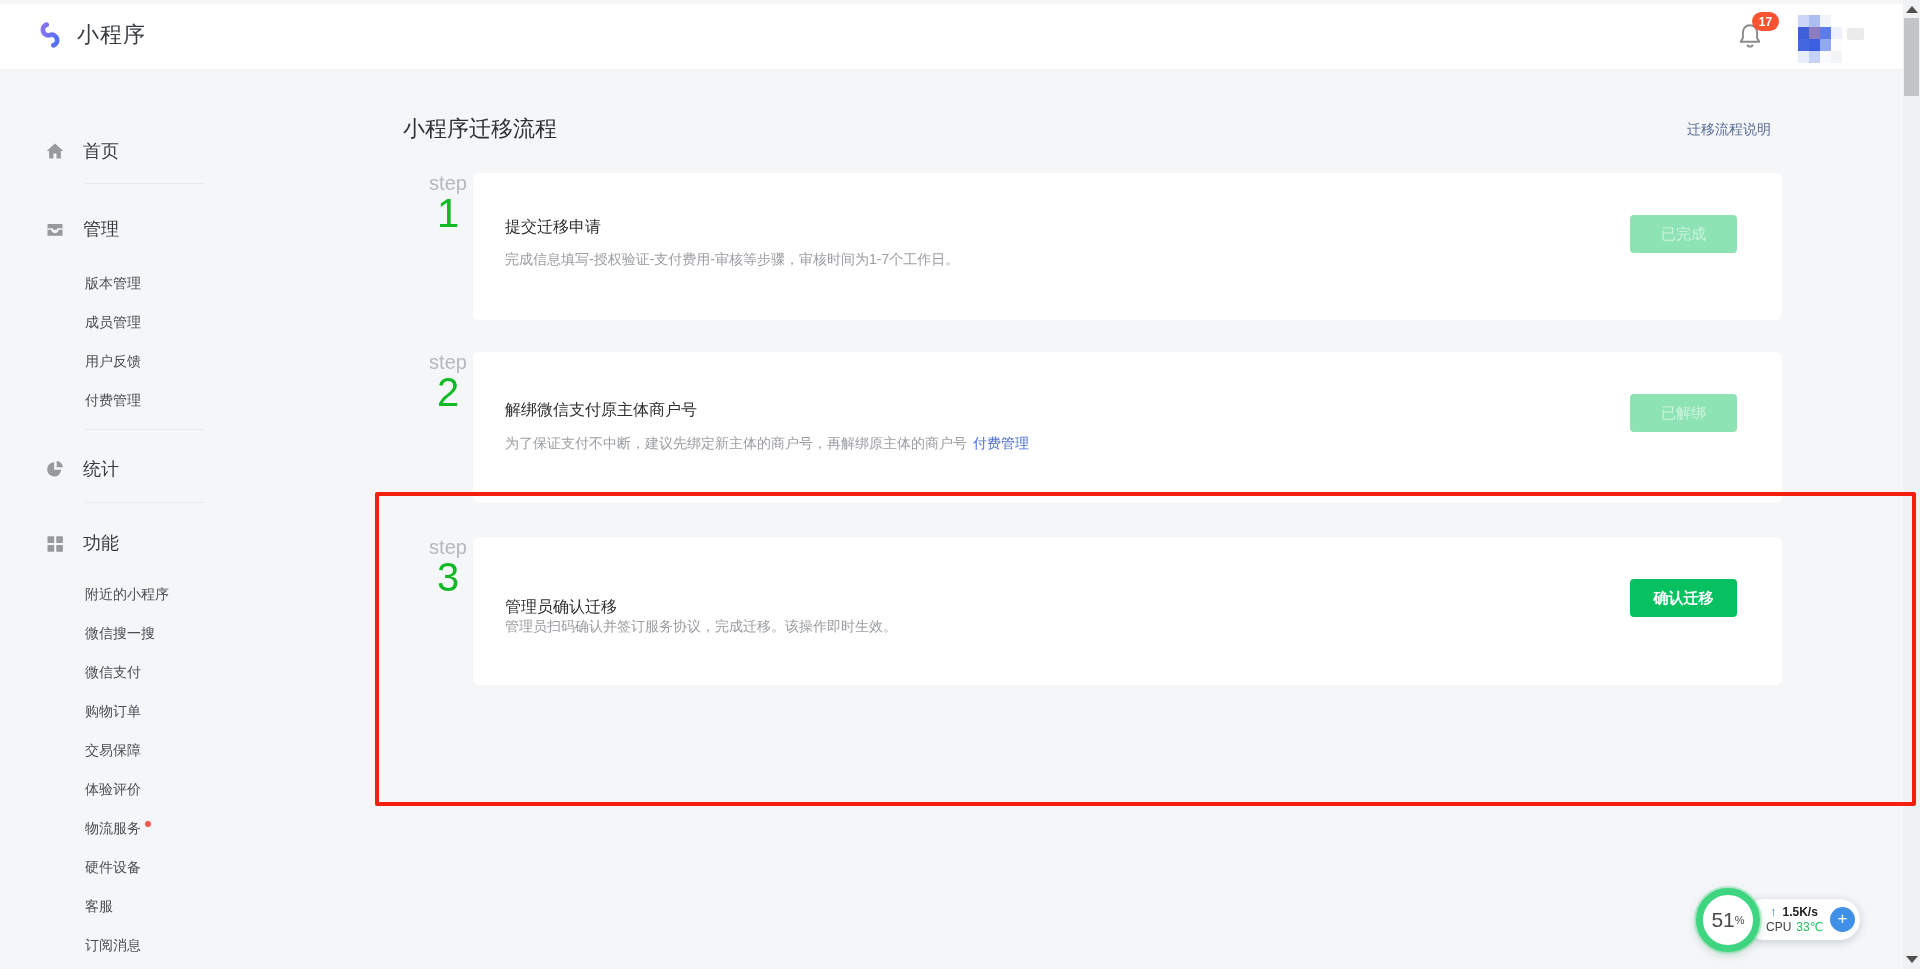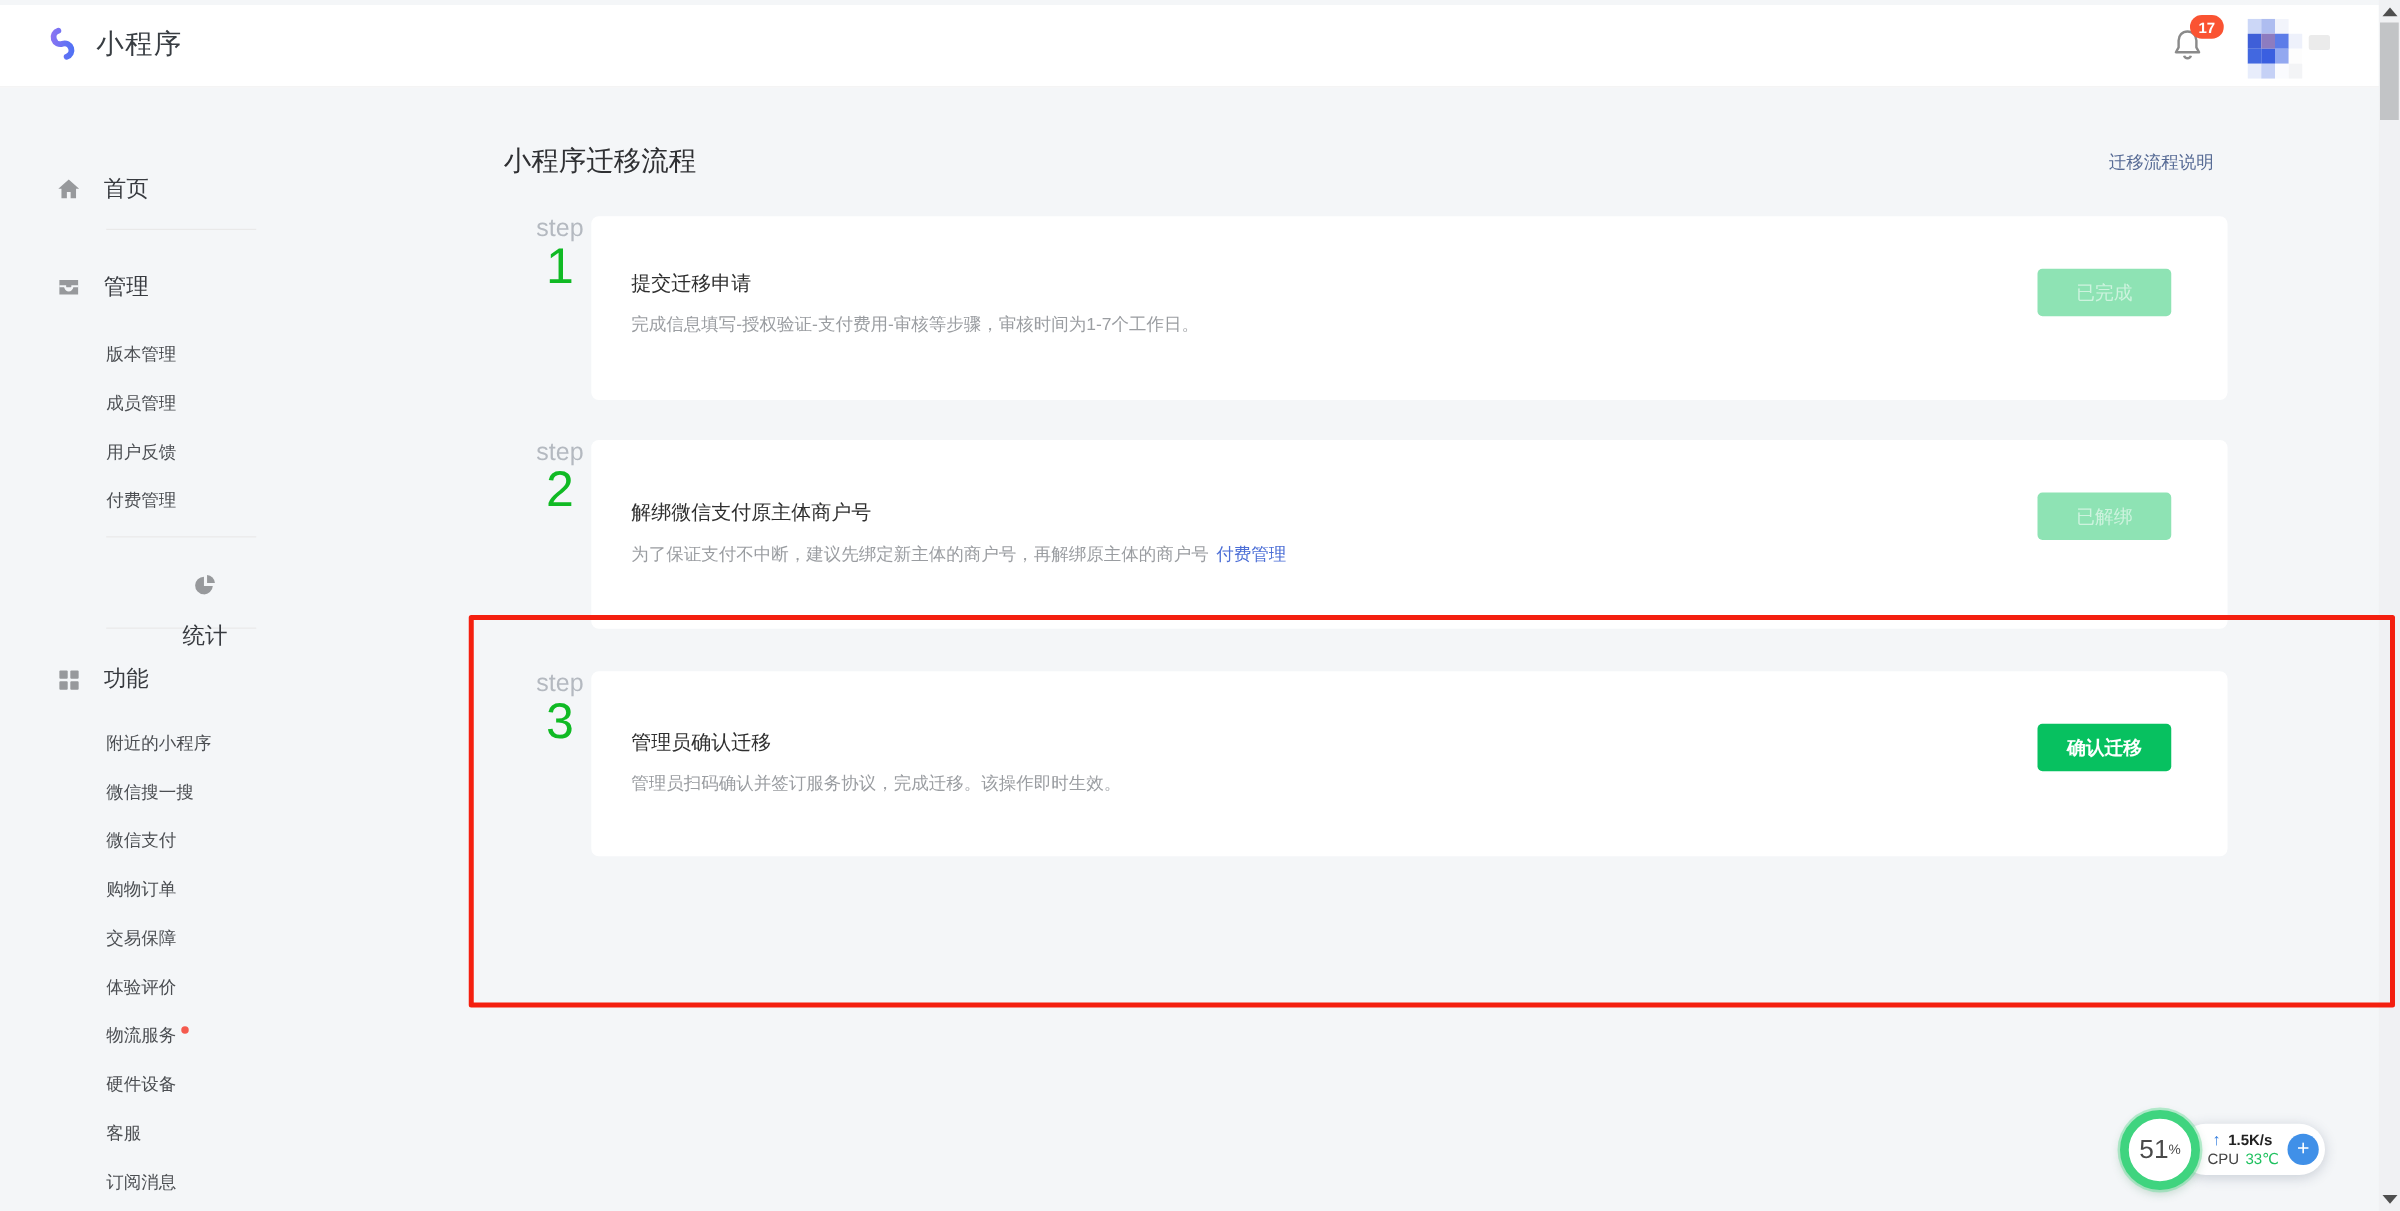--- a/index.html
+++ b/index.html
@@ -25,21 +25,21 @@
   .gray-chip{position:absolute;left:1847px;top:24px;width:17px;height:12px;background:#ebebeb;border-radius:2px;}
 
   
   .sidebar{position:absolute;left:0;top:66px;width:283px;height:903px;padding-top:74px;}
   .cat-row{display:flex;align-items:center;gap:18px;padding-left:45px;height:22px;cursor:pointer;}
   .cat-label{font-size:18px;color:#383b40;}
   .cat-icon{width:20px;height:20px;flex:0 0 20px;}
   .side-divider{height:1px;background:#e9e9e9;margin:21px 0 0 85px;width:120px;}
   .sub-item{padding-left:85px;height:22px;margin-top:17px;font-size:14px;color:#4b4e52;display:flex;align-items:center;cursor:pointer;position:relative;}
   .red-dot{width:6px;height:6px;border-radius:50%;background:#f55a4e;margin:-10px 0 0 4px;}
-  .mt28{margin-top:28px;flex-direction:column;} .mt29{margin-top:29px;} .mt33{margin-top:33px;} .mt34{margin-top:34px;} .mt30{margin-top:30px;}
+  .mt28{margin-top:28px;} .mt29{margin-top:29px;} .mt33{margin-top:33px;} .mt34{margin-top:34px;} .mt30{margin-top:30px;}
 
   
   .page-title{position:absolute;left:403px;top:114px;font-size:22px;color:#2f3033;}
   .help-link{position:absolute;left:1687px;top:121px;font-size:14px;color:var(--link_gray_blue);cursor:pointer;}
   .step-label{position:absolute;left:423px;width:50px;text-align:center;}
   .step-word{font-size:20px;color:#b4b9c0;line-height:20px;}
   .step-num{font-size:40px;color:var(--step_green);line-height:40px;}
   .card{position:absolute;left:473px;width:1309px;background:#fff;border-radius:6px;}
   .card-title{position:absolute;left:32px;top:44px;font-size:16px;color:#2f2f2f;}
   .card-desc{position:absolute;left:32px;top:78px;font-size:14px;color:#9a9da1;}
@@ -222,21 +222,21 @@
     <span>为了保证支付不中断，建议先绑定新主体的商户号，再解绑原主体的商户号</span><a class="inline-link">付费管理</a>
   </div>
   <button class="btn btn-done">已解绑</button>
 </div>
 
 <div class="step-label" style="top:537px">
   <div class="step-word">step</div>
   <div class="step-num">3</div>
 </div>
 <div class="card" style="top:537px;height:148px">
-  <div class="card-title" style="top:47px">管理员确认迁移</div>
+  <div class="card-title" style="top:60px">管理员确认迁移</div>
   <div class="card-desc" style="top:81px">管理员扫码确认并签订服务协议，完成迁移。该操作即时生效。</div>
   <button class="btn btn-primary">确认迁移</button>
 </div>
 
 <div class="red-rect"></div>
 
 <div class="scrollbar">
   <div class="scroll-arrow-up"></div>
   <div class="scroll-thumb"></div>
   <div class="scroll-arrow-down"></div>

